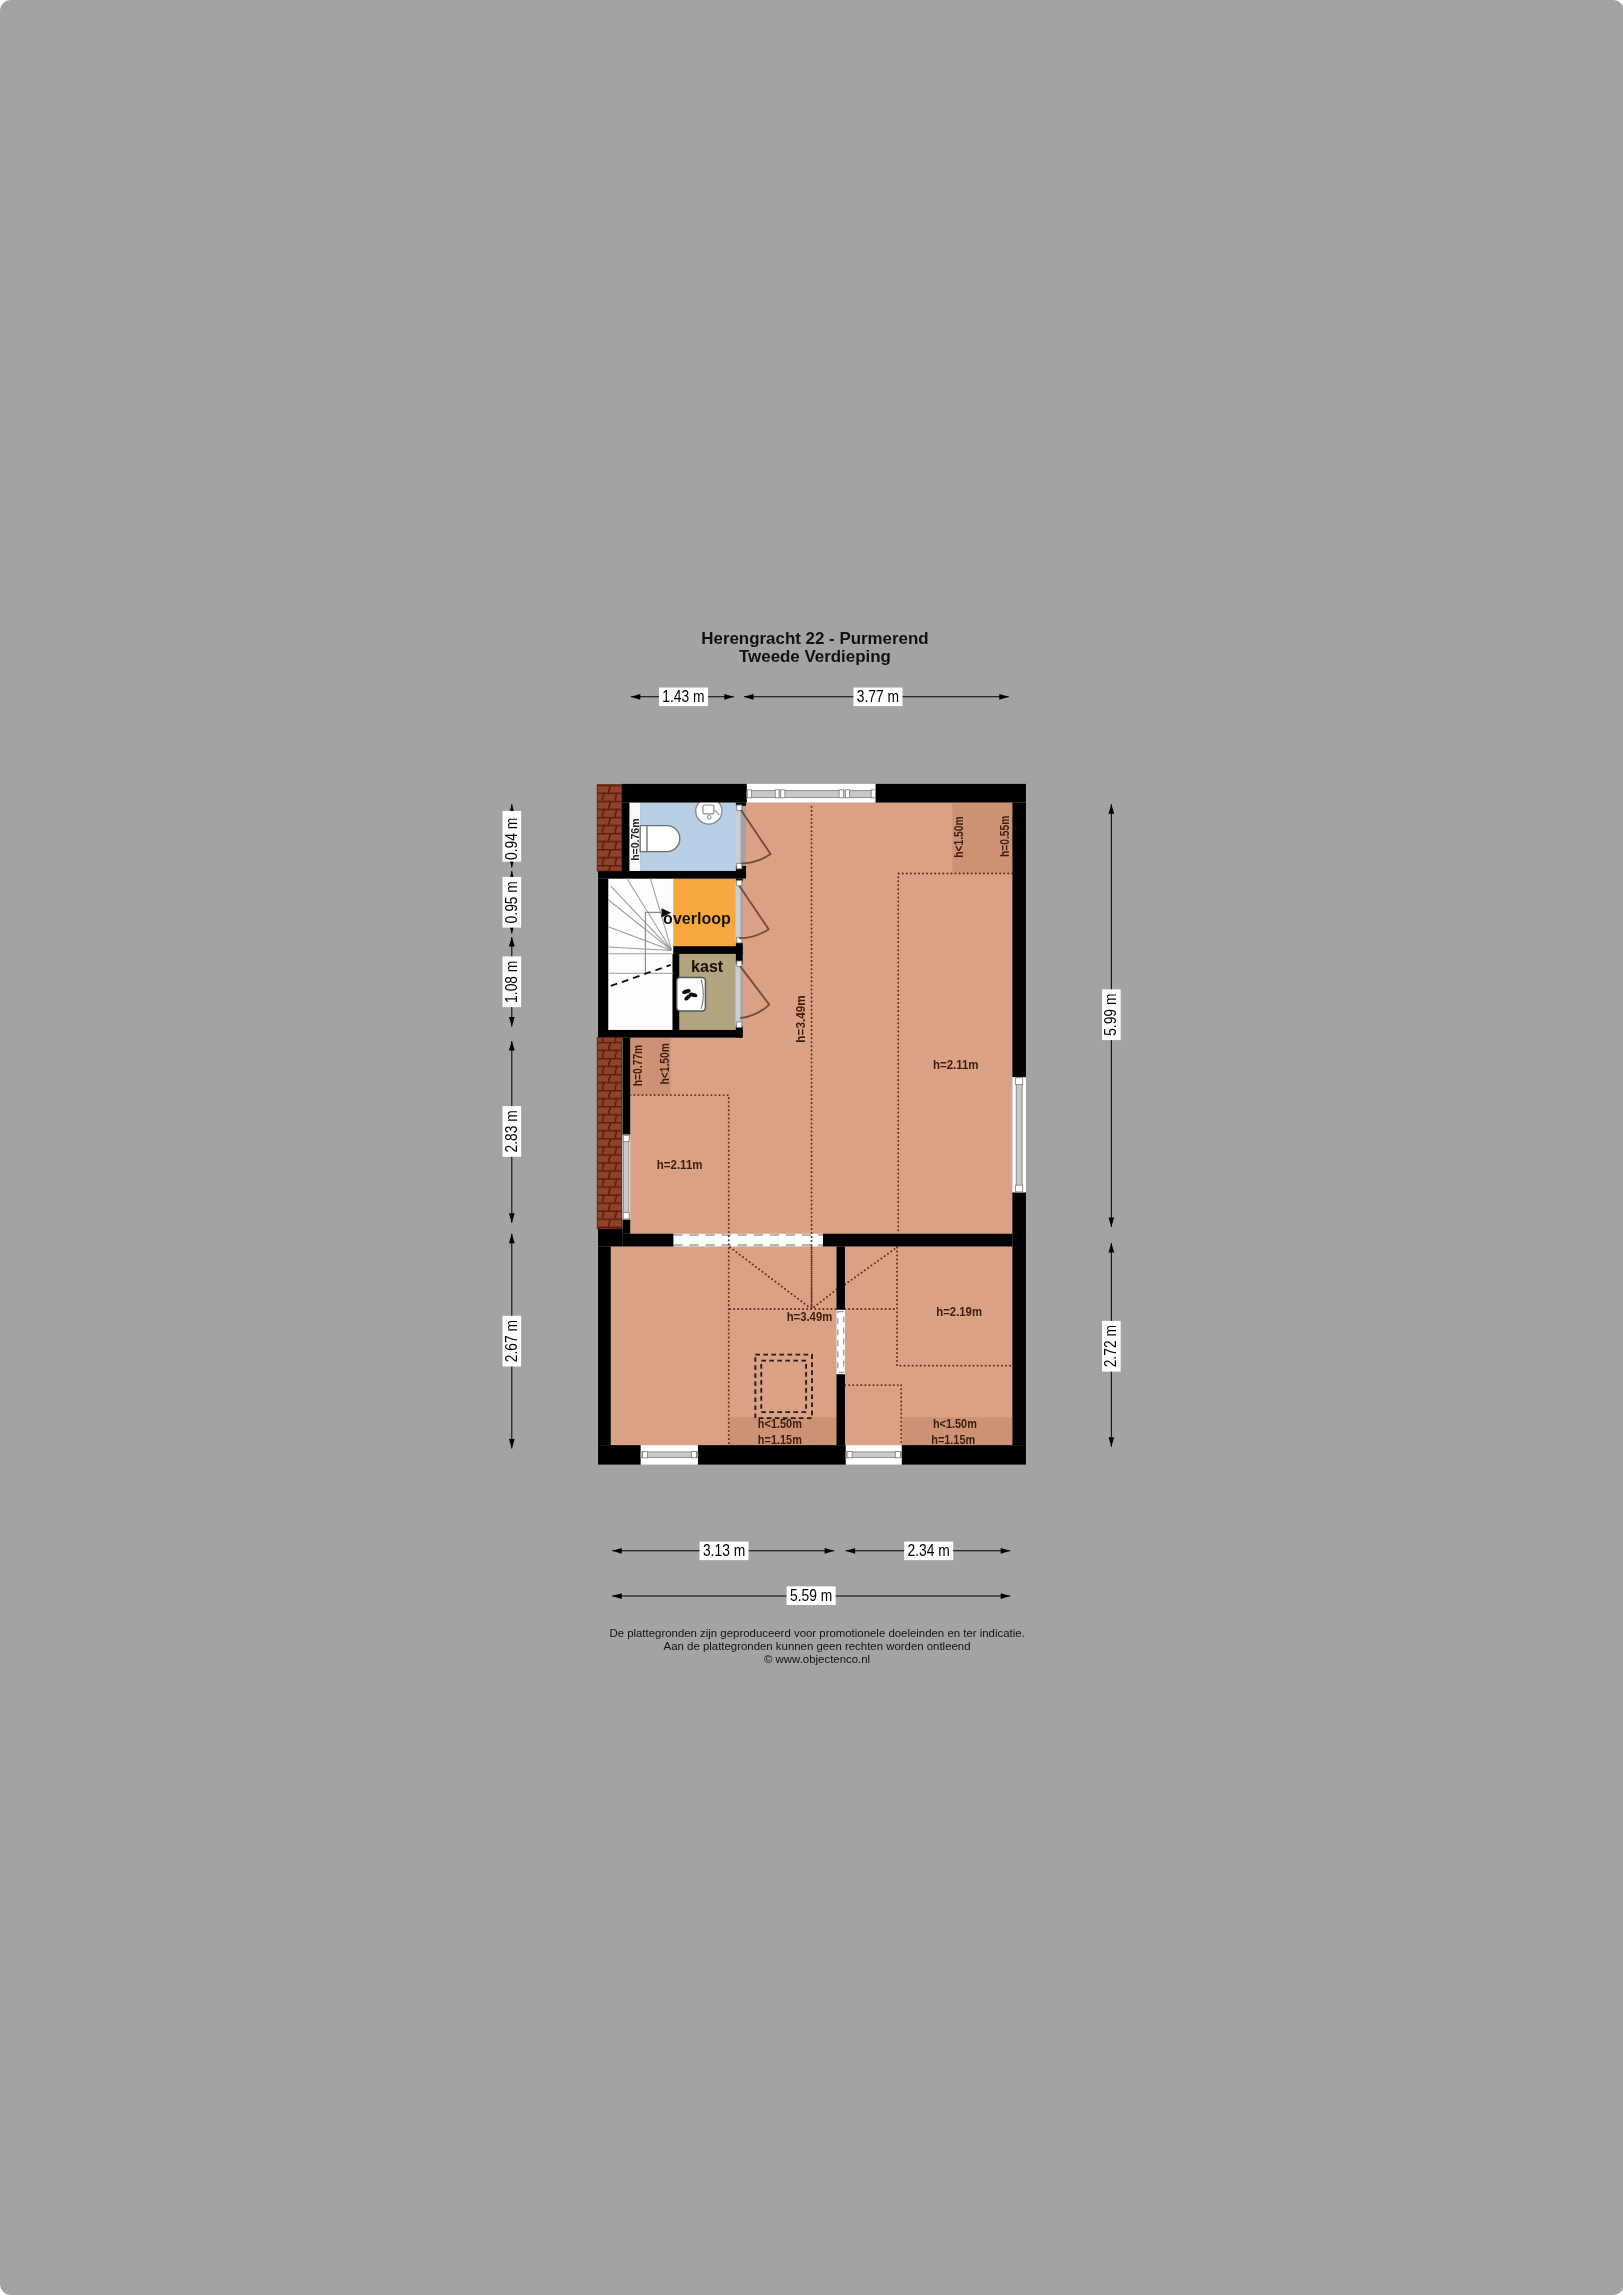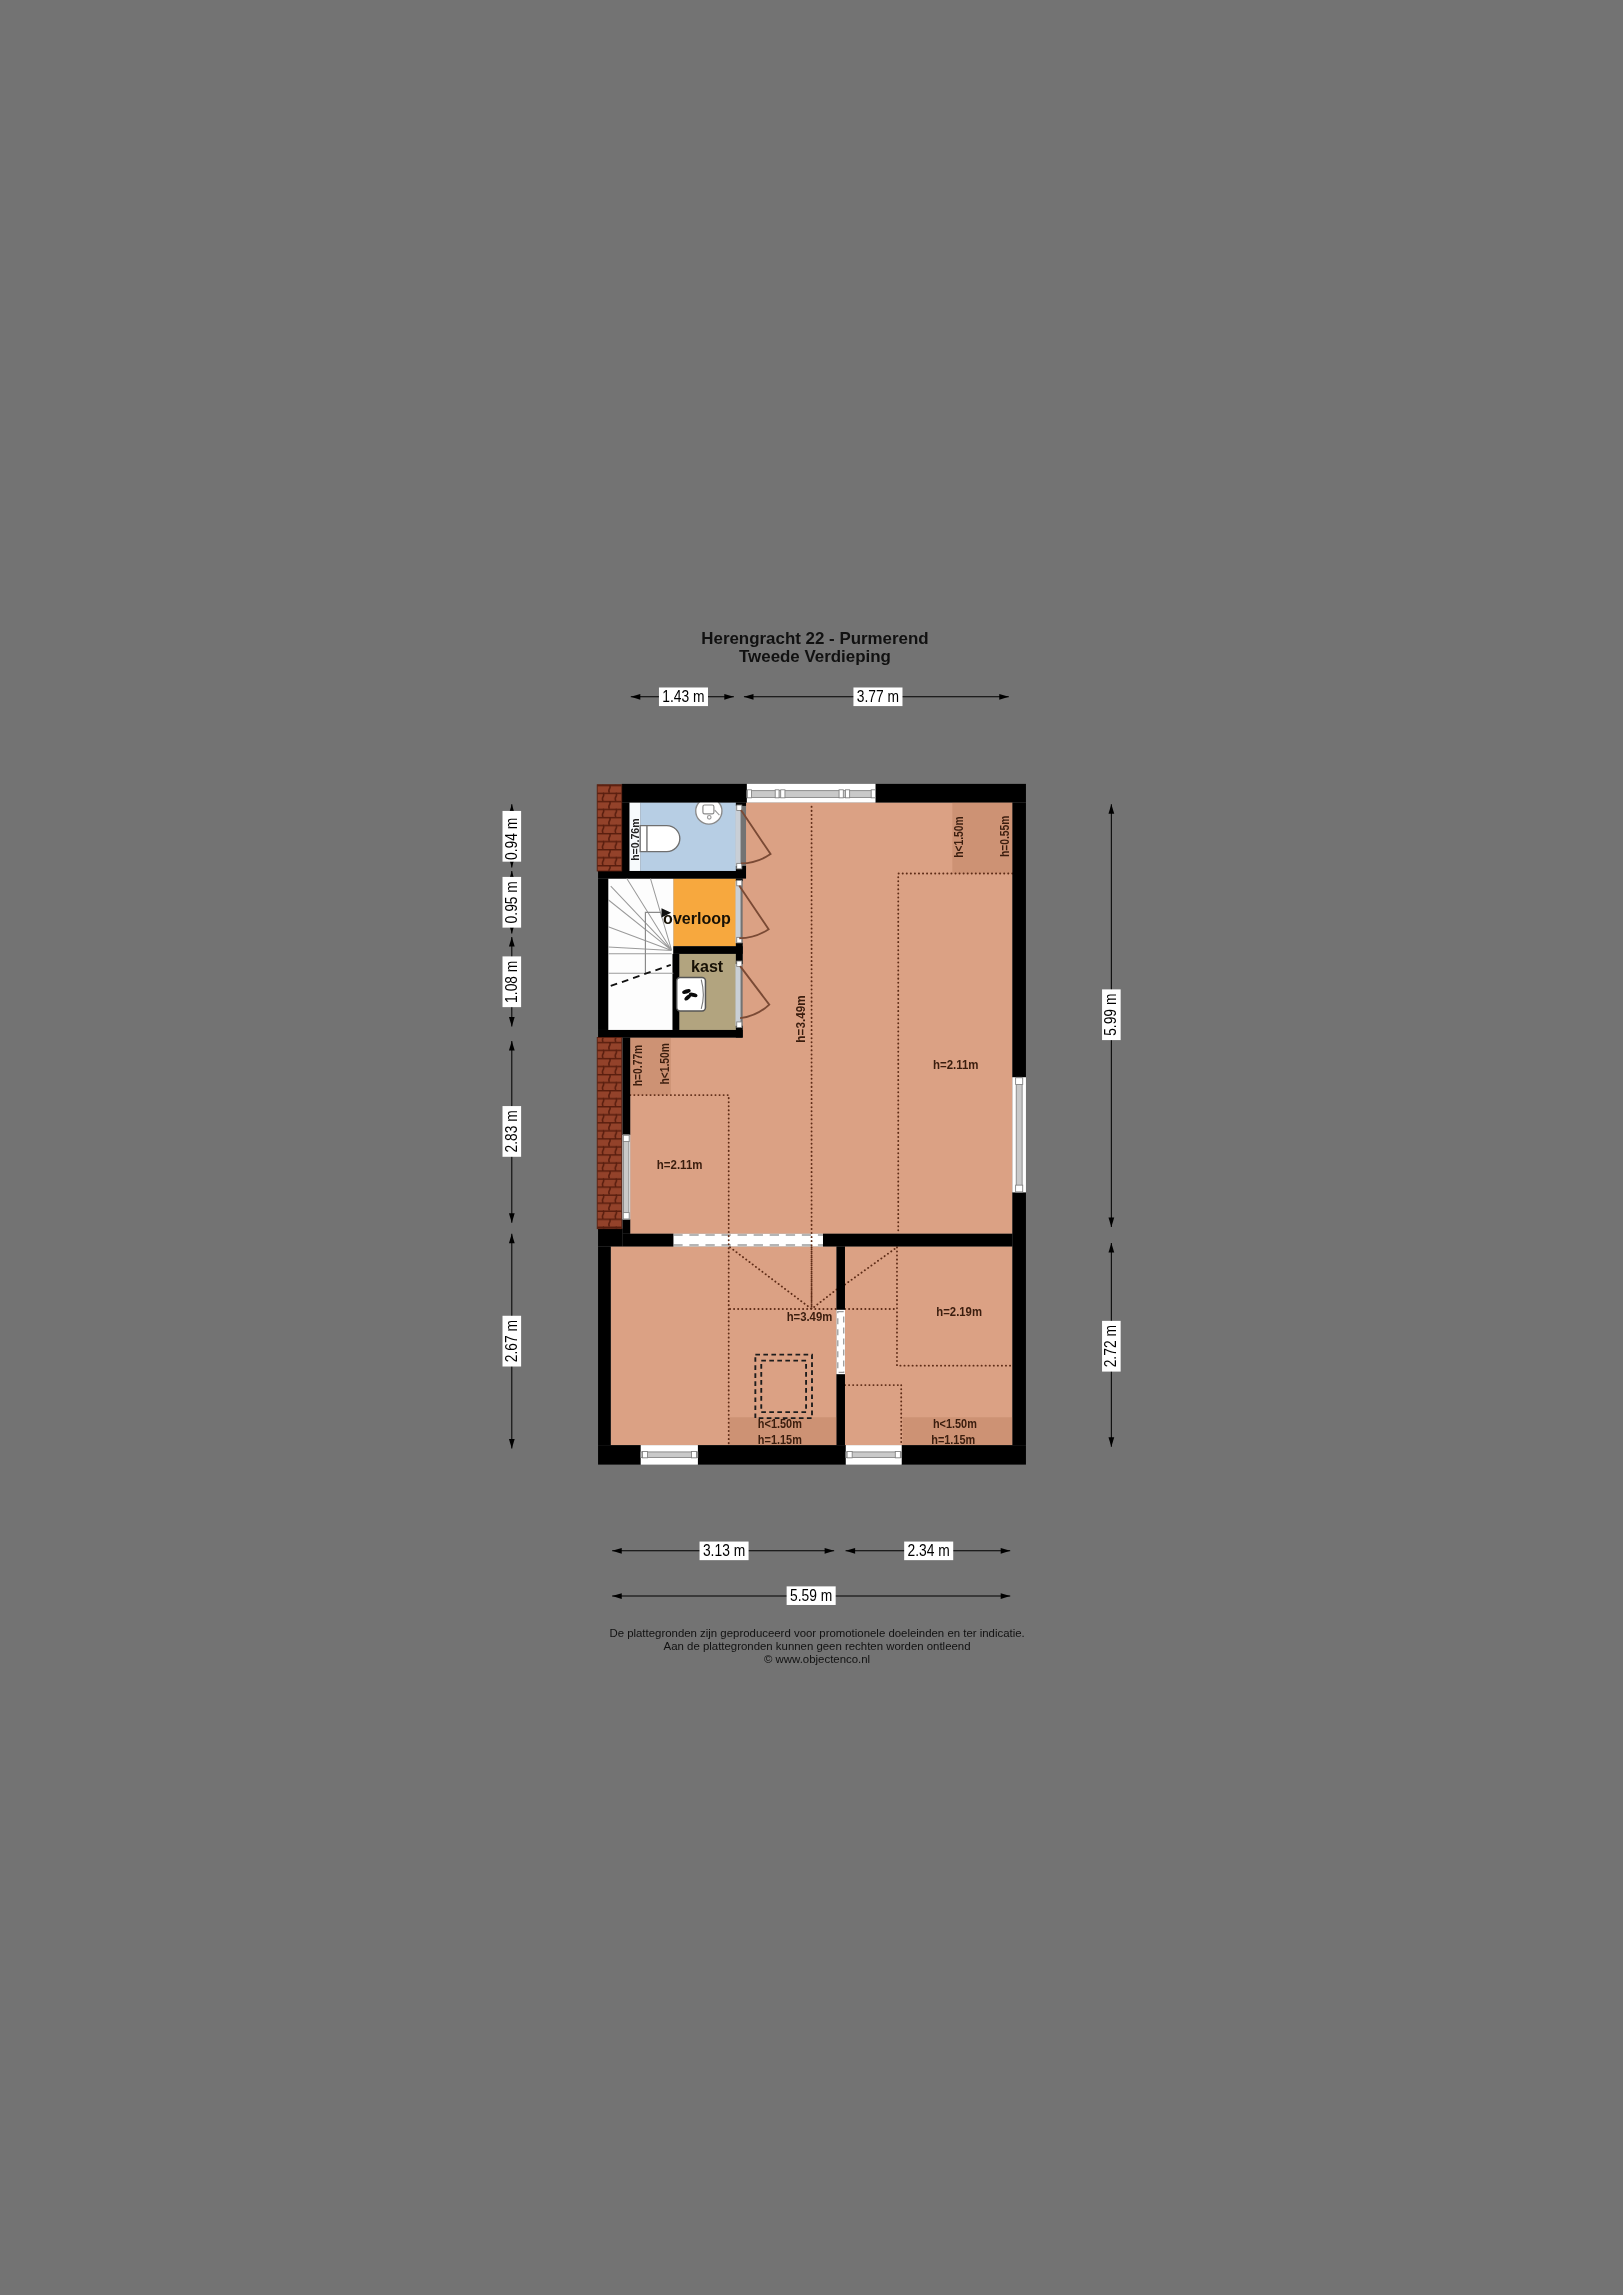--- a/index.html
+++ b/index.html
@@ -1,16 +1,16 @@
 <!DOCTYPE html>
 <html style="font-size:13.5px"><head>
 <meta charset="utf-8">
 <style>
 html,body{margin:0;padding:0;background:#fff;}
-#page{position:relative;width:1624px;height:2295px;background:#737373;overflow:hidden;}
+#page{position:relative;width:1624px;height:2295px;background:#a3a3a3;overflow:hidden;border-radius:11px;}
 text{font-family:"Liberation Sans",sans-serif;}
 </style>
 </head>
 <body>
 <div id="page">
 <svg width="1624" height="2295" viewBox="0 0 1920 2714" xmlns="http://www.w3.org/2000/svg">
 <defs>
 <pattern id="brick" width="29" height="19" patternUnits="userSpaceOnUse" x="706" y="928">
 <rect x="0" y="0" width="29" height="19" fill="#93422a"></rect>
 <path d="M0,0.8 H29 M0,10.3 H29" stroke="#571d0e" stroke-width="1.8" fill="none"></path>

